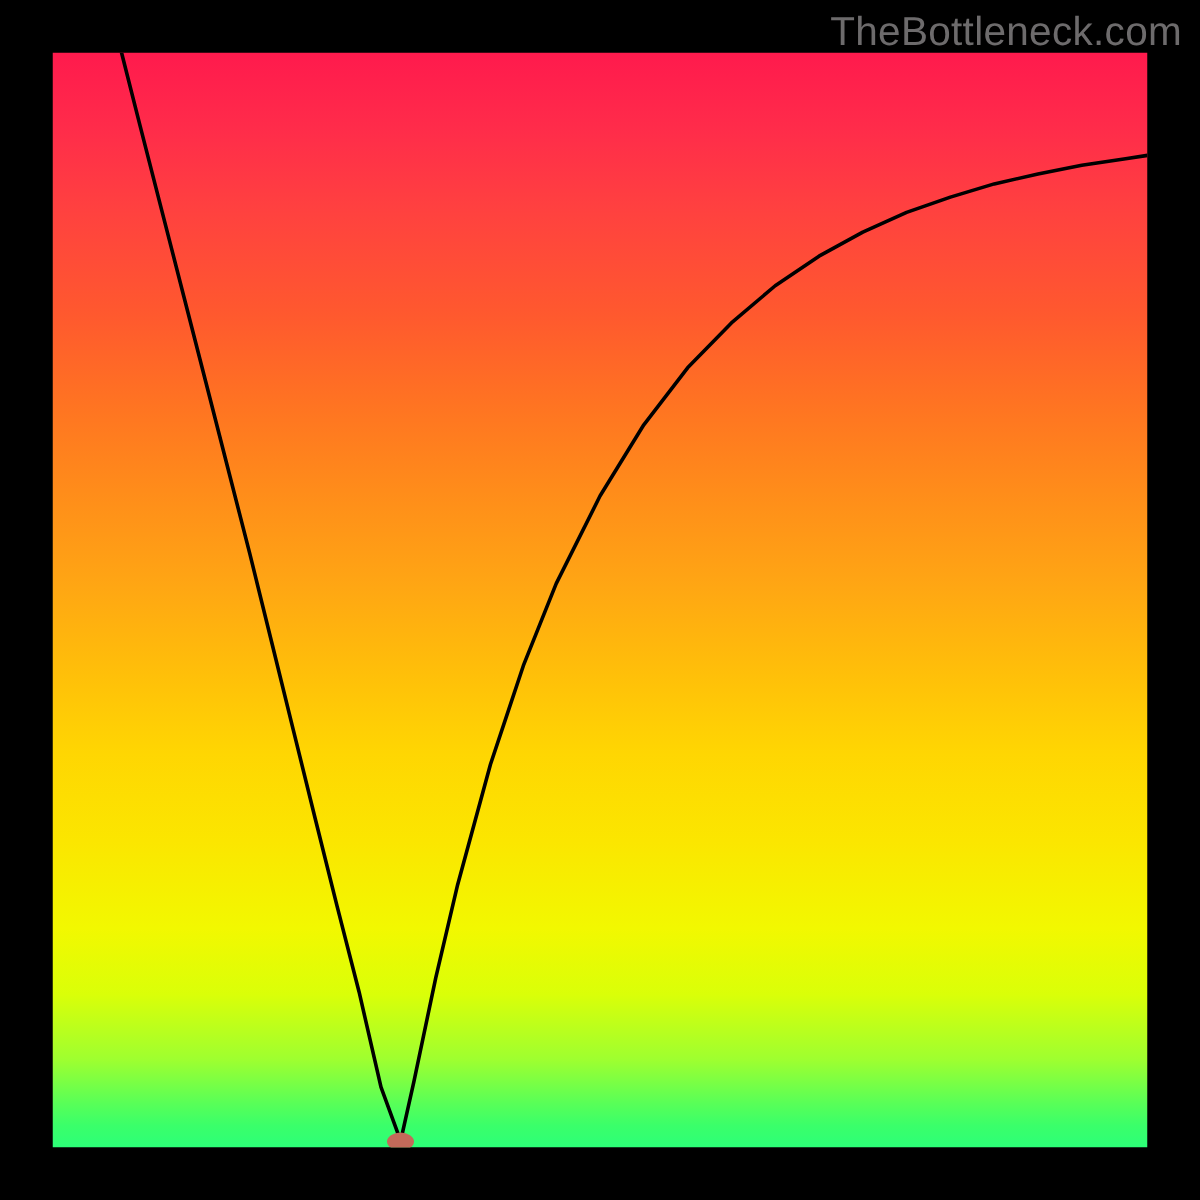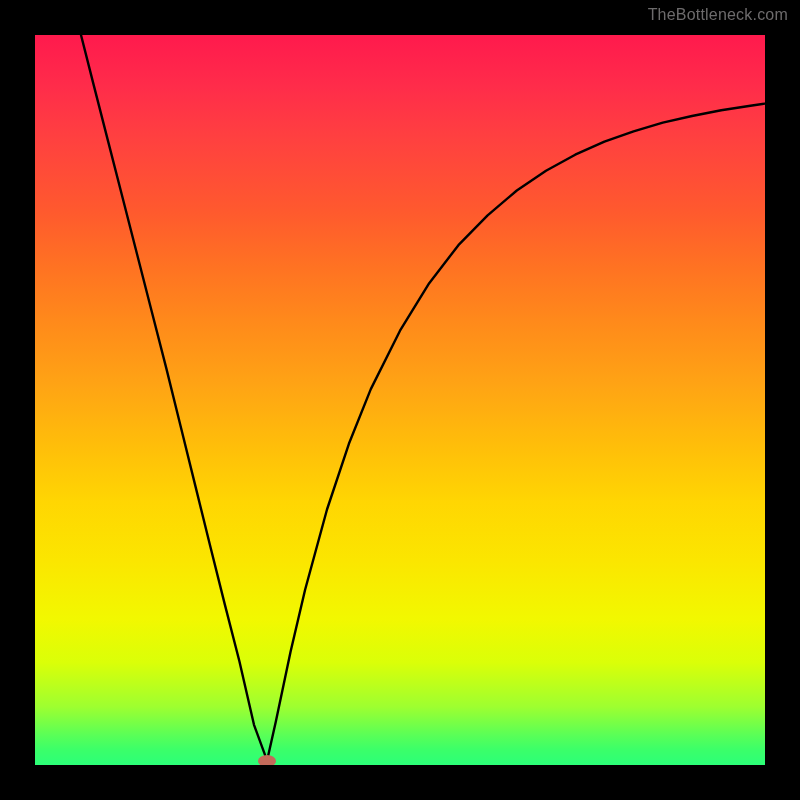--- a/index.html
+++ b/index.html
@@ -65,21 +65,21 @@
     left: 0;
     width: 100%;
     height: 100%;
   }
   .watermark {
     position: absolute;
     top: 6px;
     right: 12px;
     color: #6d6b6c;
     font-family: Arial, Helvetica, sans-serif;
-    font-size: 16px;
+    font-size: 27px;
     letter-spacing: 0.2px;
   }
 </style>
 </head>
 <body>
 
 <div class="frame">
   <div class="plot-area">
     <div class="gradient"></div>
     <svg class="curve" viewBox="0 0 730 730" preserveAspectRatio="none">

